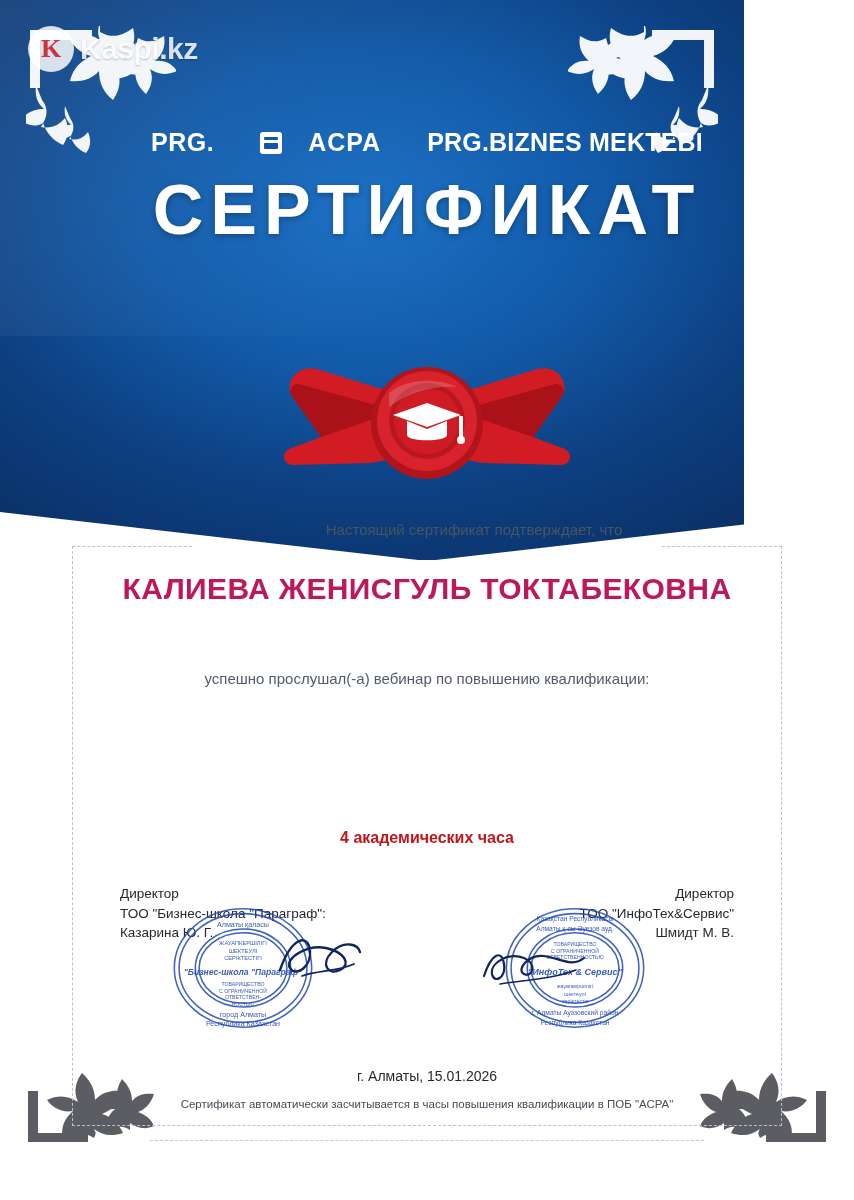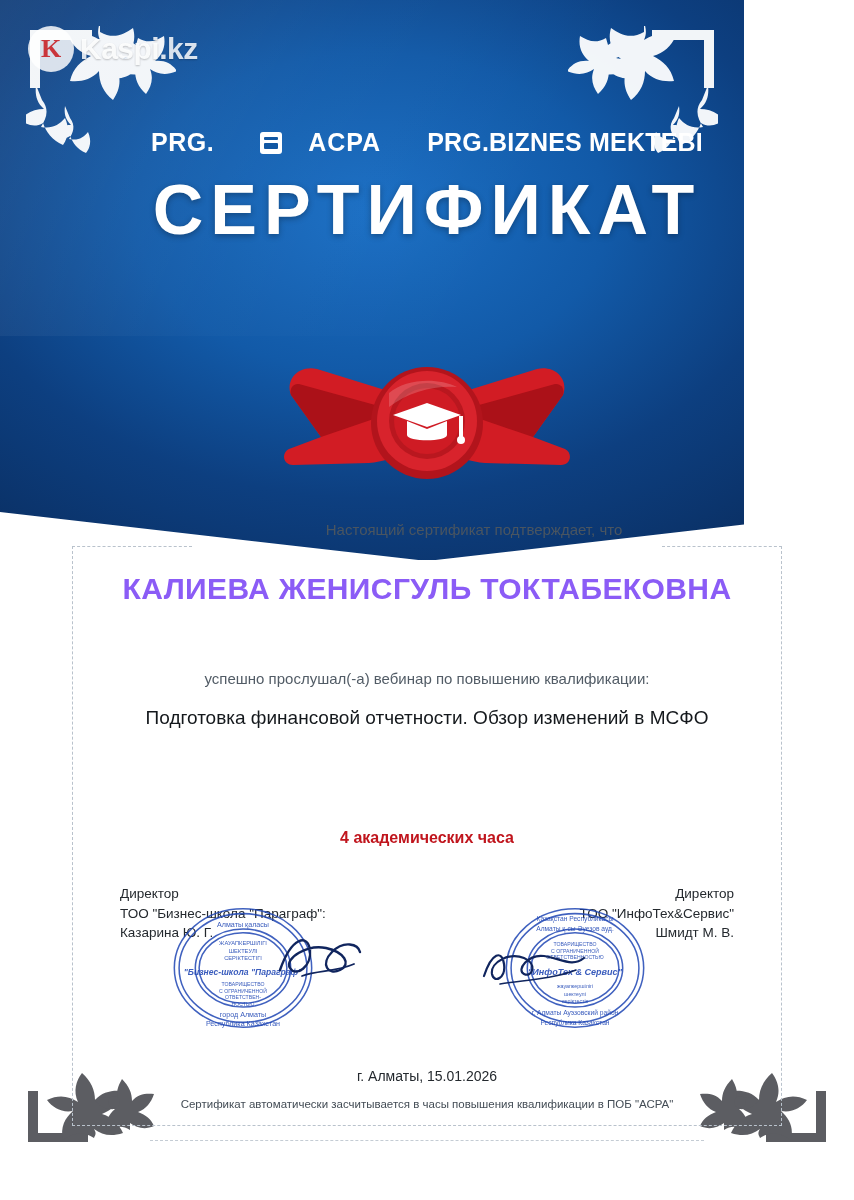--- a/index.html
+++ b/index.html
@@ -143,21 +143,21 @@
 
   
   .confirm-line {
     position: absolute; left: 0; top: 521px; width: 854px;
     text-align: center; color: #4a5560; font-size: 15px;
     z-index: 20;
     margin-left: 47px;
   }
   .recipient {
     position: absolute; left: 0; top: 572px; width: 854px;
-    text-align: center; color: #8b5cf6;
+    text-align: center; color: #be185d;
     font-size: 30px; font-weight: bold; letter-spacing: 0.4px;
     z-index: 20;
   }
   .subline {
     position: absolute; left: 0; top: 670px; width: 854px;
     text-align: center; color: #525c66; font-size: 15px;
     z-index: 20;
   }
   .course {
     position: absolute; left: 0; top: 707px; width: 854px;
@@ -273,21 +273,20 @@
   </div>
 
   <div class="dash-top-left"></div>
   <div class="dash-top-right"></div>
   <div class="dashed-frame"></div>
   <div class="dash-bottom-extra"></div>
 
   <div class="confirm-line">Настоящий сертификат подтверждает, что</div>
   <div class="recipient">КАЛИЕВА ЖЕНИСГУЛЬ ТОКТАБЕКОВНА</div>
   <div class="subline">успешно прослушал(-а) вебинар по повышению квалификации:</div>
-  <div class="course">Подготовка финансовой отчетности. Обзор изменений в МСФО</div>
   <div class="hours">4 академических часа</div>
 
   <div class="sig sig-left">
     <div>Директор</div>
     <div>ТОО "Бизнес-школа "Параграф":</div>
     <div>Казарина Ю. Г.</div>
   </div>
 
   <div class="sig sig-right">
     <div>Директор</div>

